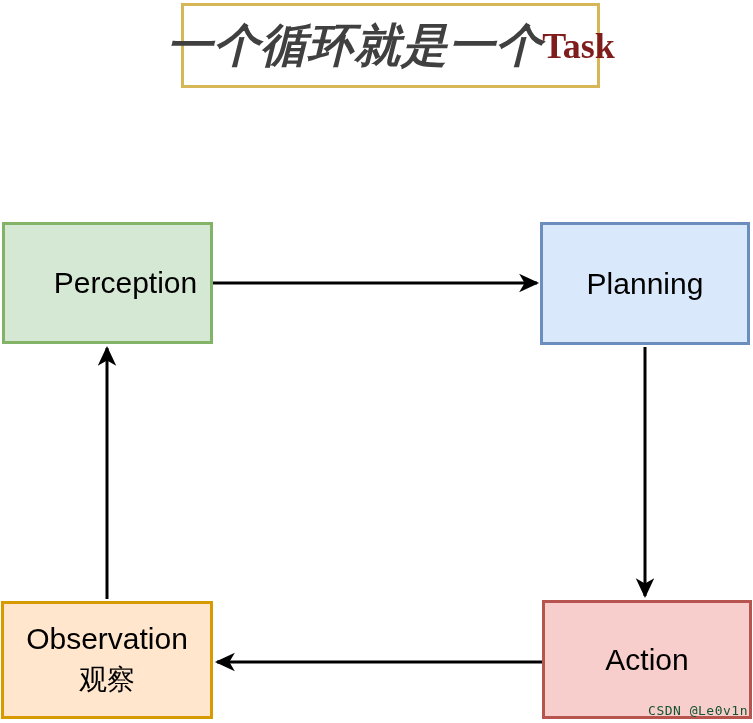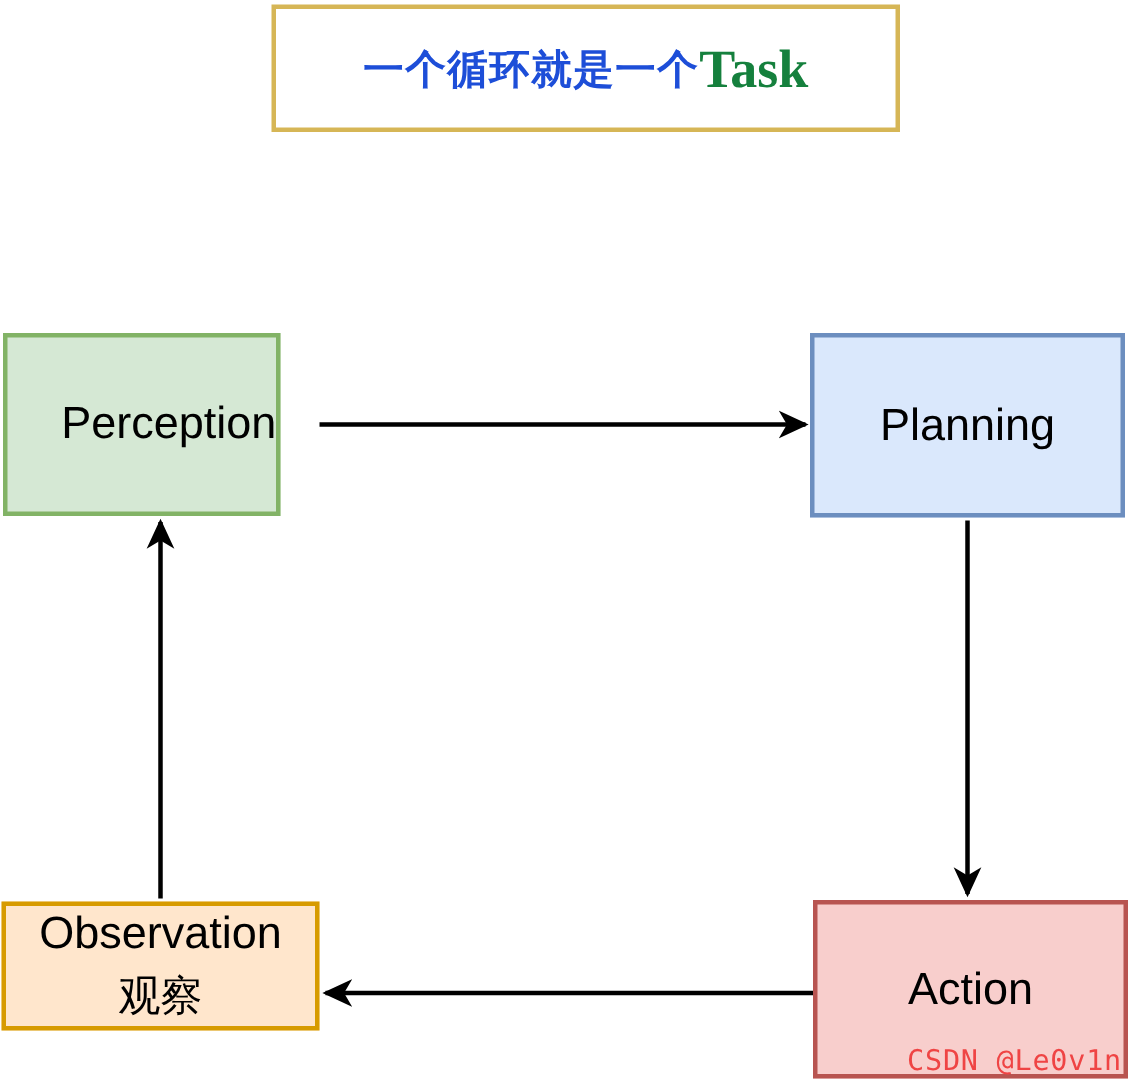--- a/index.html
+++ b/index.html
@@ -21,63 +21,64 @@
     width:419px;height:85px;
     box-sizing:border-box;
     background:#ffffff;
     border:3px solid #D6B656;
     display:flex;align-items:center;justify-content:center;
     white-space:nowrap;
   }
   .title-cn{
     font-family:"DejaVu Sans",sans-serif;
     font-weight:900;
-    font-size:27px;
-    color:#1d4ed8;
+    font-size:46px;
+    color:#404040;
     letter-spacing:1px;
+    font-style:italic;
   }
   .title-en{
     font-family:"Liberation Serif","DejaVu Serif",serif;
     font-weight:700;
     font-size:36px;
-    color:#15803d;
+    color:#7f1d1d;
   }
   
   .node{
     position:absolute;
     box-sizing:border-box;
     border:3px solid #000;
     display:flex;flex-direction:column;
     align-items:center;justify-content:center;
     text-align:center;
     color:#000000;
   }
   .node .en{font-size:30px;line-height:40px;}
   .node .cn{font-size:28px;line-height:42px;}
-  .node-perception{left:2px;top:222px;width:185px;height:122px;padding-left:36px;}
+  .node-perception{left:2px;top:222px;width:211px;height:122px;padding-left:36px;}
   .node-planning{left:540px;top:222px;width:210px;height:123px;gap:16px;}
-  .node-observation{left:1px;top:601px;width:212px;height:86px;}
+  .node-observation{left:1px;top:601px;width:212px;height:118px;}
   .node-action{left:542px;top:600px;width:210px;height:119px;gap:12px;}
   
   .arrows{
     position:absolute;left:0;top:0;
     width:753px;height:723px;
     pointer-events:none;
   }
   .arrows line{
     stroke:#000000;
     stroke-width:3;
   }
   
   .watermark{
     position:absolute;
     right:5px;bottom:5px;
     font-family:"DejaVu Sans Mono",monospace;
-    font-size:19px;
-    color:#ef4444;
+    font-size:13px;
+    color:#14532d;
     letter-spacing:0.5px;
   }
 </style>
 </head>
 <body>
 
 <div class="canvas">
 
   <div class="title-box">
     <span class="title-cn">一个循环就是一个</span>

